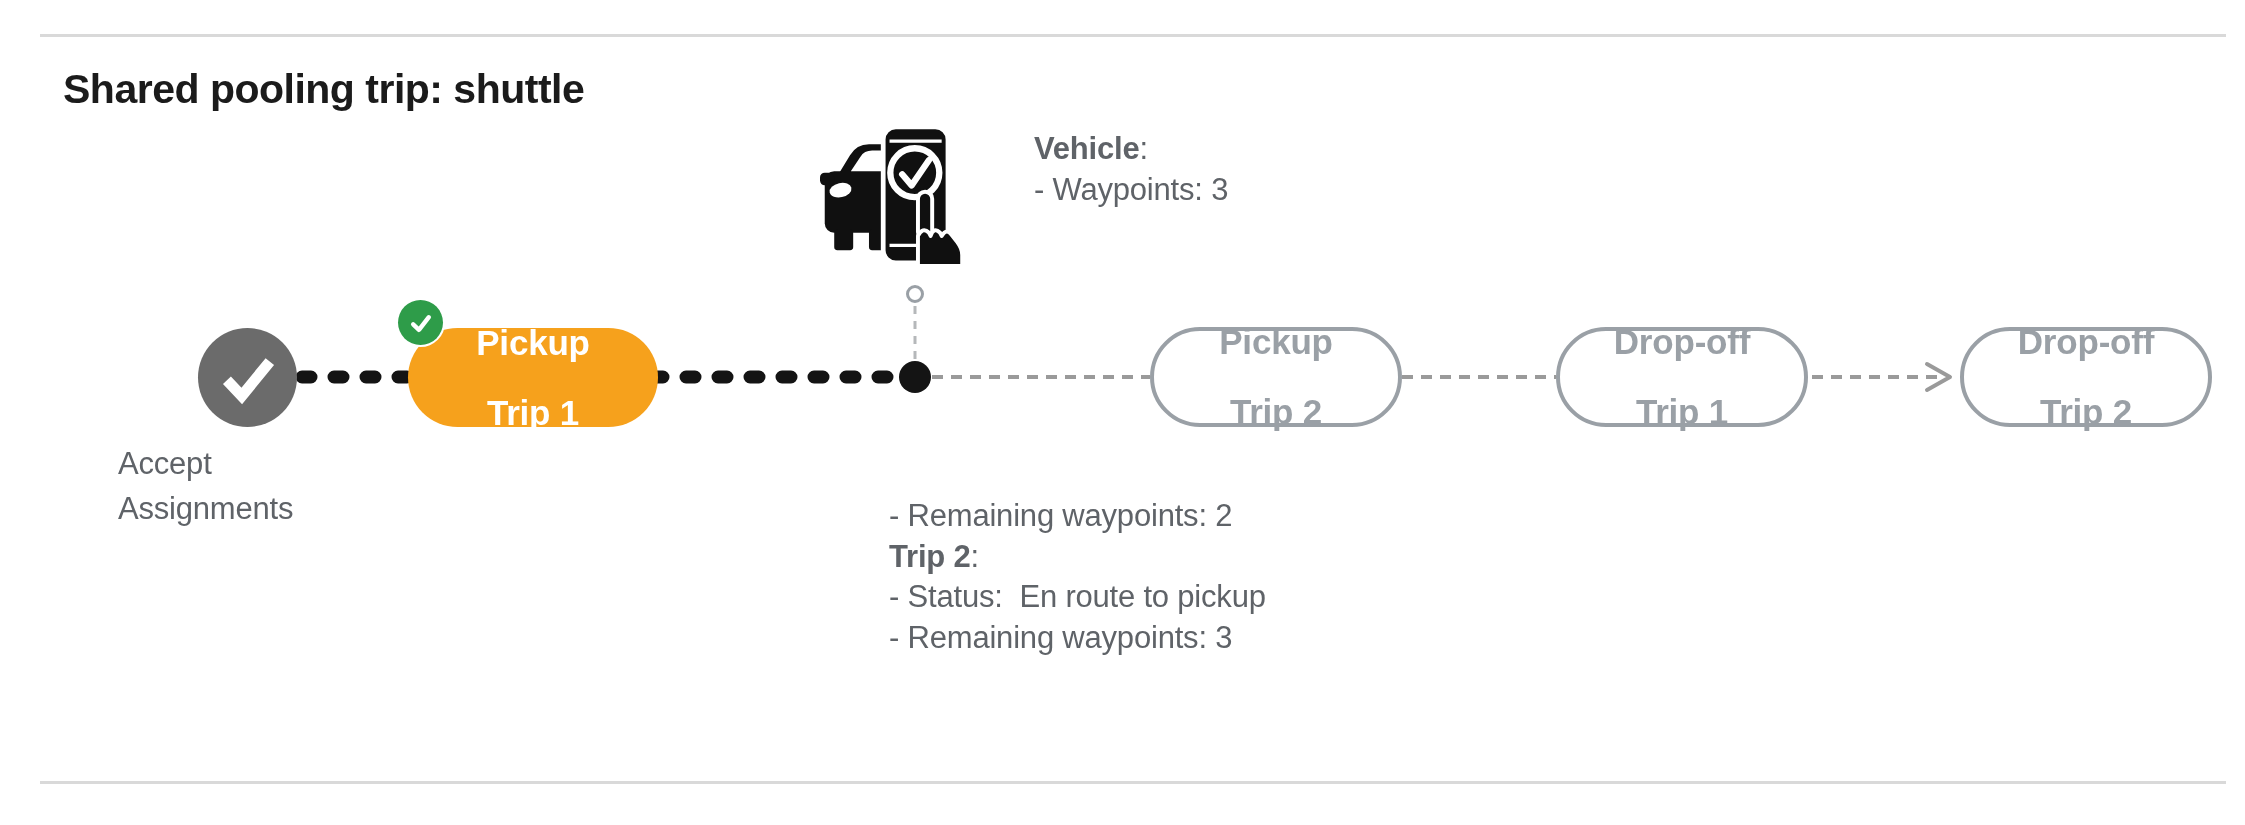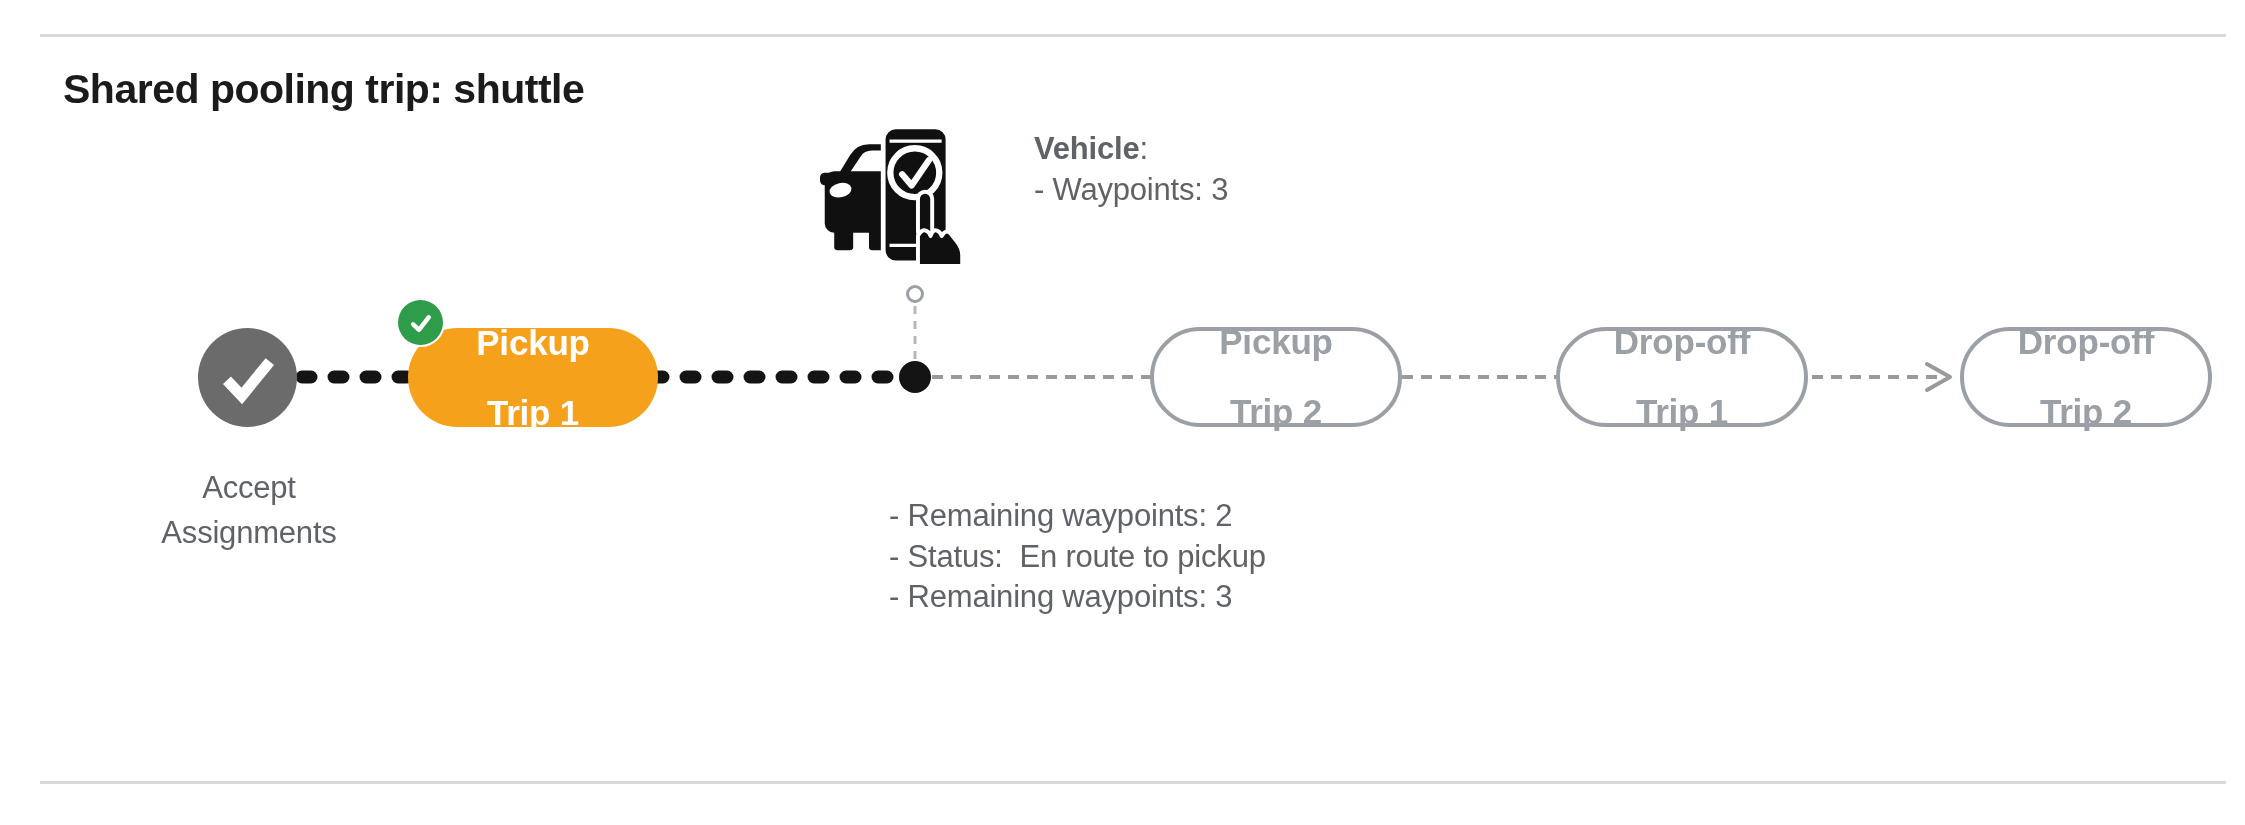--- a/index.html
+++ b/index.html
@@ -36,22 +36,22 @@
   .ink-fill{fill:#101010;}
 
   .vehicle-info{position:absolute;left:1034px;top:128px;font-size:31px;line-height:41px;
                 color:var(--body-text-gray);letter-spacing:-0.2px;}
   .info-line{white-space:pre;}
   .b{font-weight:700;}
 
   .start-node{position:absolute;left:198px;top:328px;width:99px;height:99px;border-radius:50%;
               background:var(--done-node-gray);display:flex;align-items:center;justify-content:center;}
   .start-node svg{width:78px;height:78px;}
-  .start-label{position:absolute;left:118px;top:441px;width:262px;text-align:center;
-               font-size:31px;line-height:45px;color:var(--body-text-gray);letter-spacing:-0.2px;margin-top:24px;}
+  .start-label{position:absolute;left:118px;top:441px;width:262px;
+               font-size:31px;line-height:45px;color:var(--body-text-gray);letter-spacing:-0.2px;}
 
   .pill{position:absolute;top:327px;width:252px;height:100px;border-radius:52px;background:#fff;
         border:4px solid var(--inactive-gray);display:flex;flex-direction:column;align-items:center;
         justify-content:center;font-size:35px;font-weight:700;line-height:42px;
         color:var(--inactive-gray);text-align:center;letter-spacing:-0.2px;gap:28px;}
   .pill--active{left:408px;top:328px;width:250px;height:99px;border:none;
                 background:var(--active-orange);color:#fff;}
   .pill--n2{left:1150px;}
   .pill--n3{left:1556px;}
   .pill--n4{left:1960px;}
@@ -154,17 +154,18 @@
     <div>Trip 1</div>
   </div>
 
   <div class="pill pill--n4">
     <div>Drop-off</div>
     <div>Trip 2</div>
   </div>
 
   <div class="trip-status">
     <div class="status-line">- Remaining waypoints: 2</div>
+    <div class="status-line"><span class="b">Trip 2</span><span>:</span></div>
     <div class="status-line">- Status:  En route to pickup</div>
     <div class="status-line">- Remaining waypoints: 3</div>
   </div>
 
 </div>
 
 </body></html>

